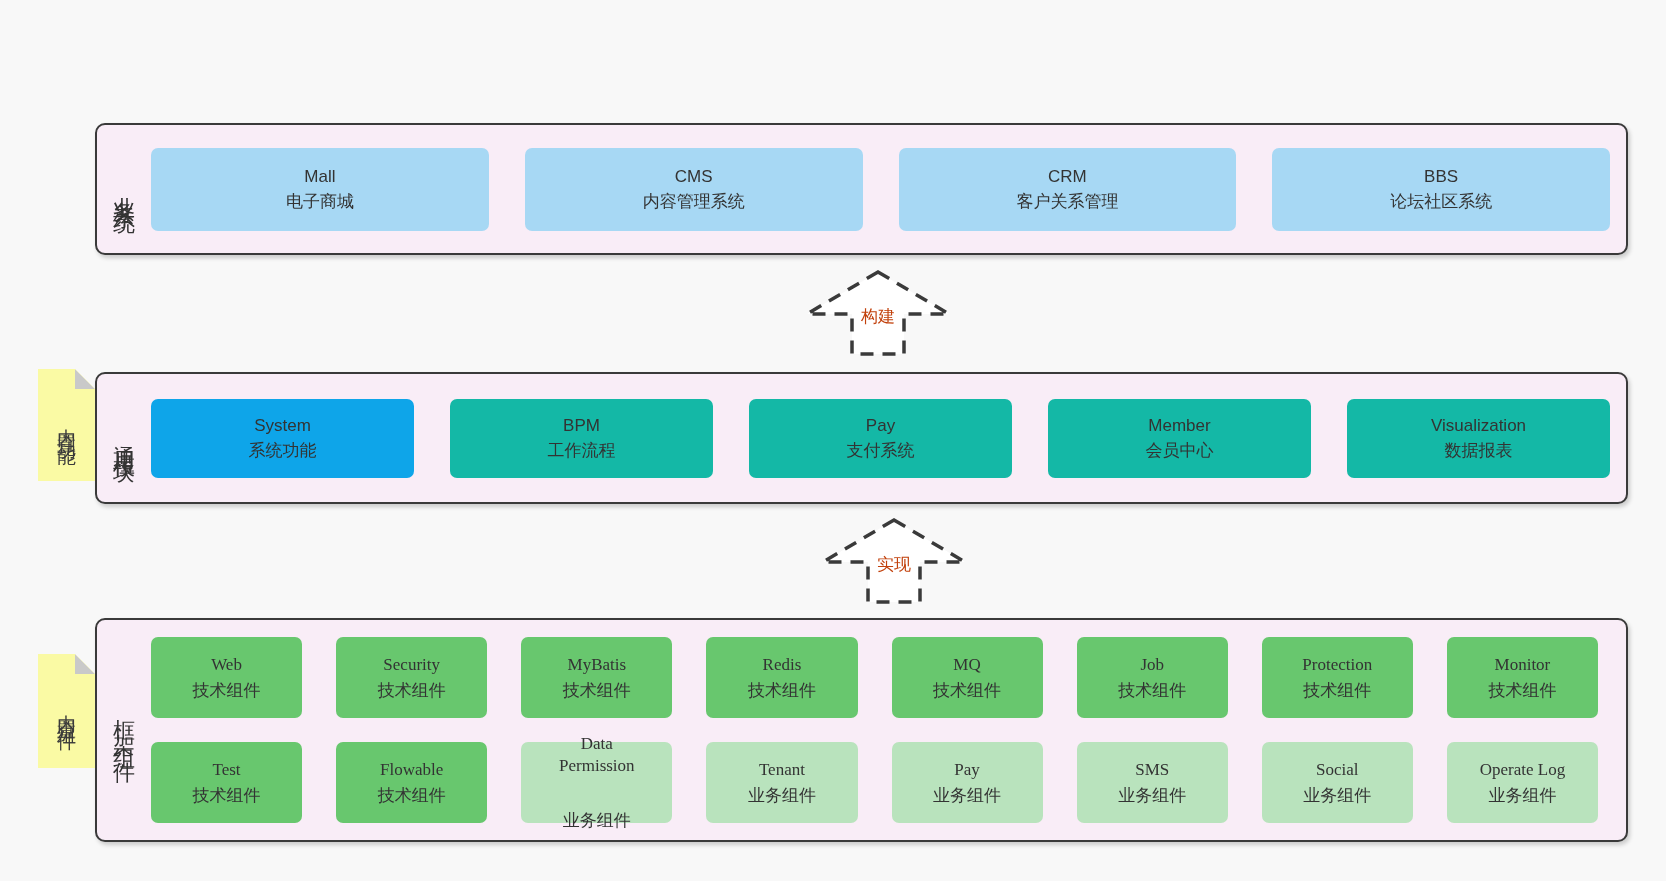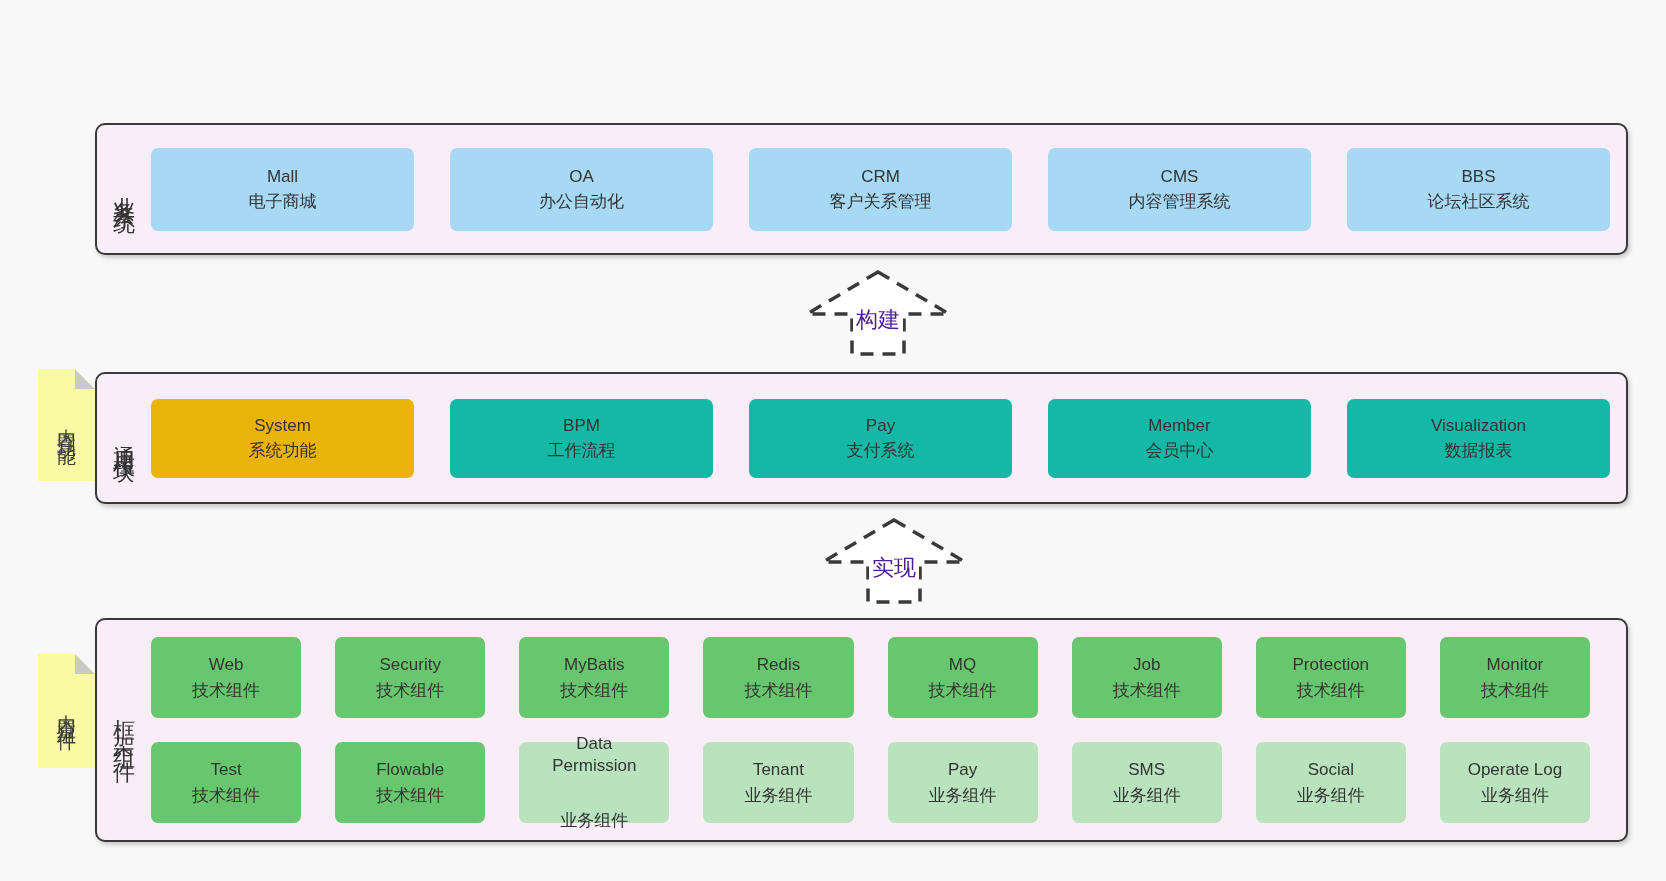--- a/index.html
+++ b/index.html
@@ -52,33 +52,34 @@
     flex-direction:column;
     align-items:center;
     justify-content:center;
     text-align:center;
     font-size:17px;
     line-height:1.5;
     color:#333;
   }
   #panel-modules .box { height:79px; }
   .box.blue  { background:#a7d8f4; }
-  .box.red   { background:#eab308; }
+  .box.red   { background:#0ea5e9; }
   .box.pink  { background:#14b8a6; }
   .box.green { background:#68c76e; }
   .box.lightgreen { background:#b9e3bd; }
   .box.tight { line-height:1.3;gap:33px; }
   .box .title.narrow { display:inline-block; max-width:100px; }
   .rows-col {
     flex:1;
     display:flex;
     flex-direction:column;
     justify-content:center;
     gap:24px;
-    padding-right:36px;
+    padding-right:28px;
+    font-family:Liberation Serif, serif;
   }
   .rows-col .box-row { flex:none; padding:0; gap:34px; }
   .rows-col .box { height:81px; }
 
   
   .tag {
     position:absolute;
     left:38px;
     width:57px;
     background:#fafaa4;
@@ -105,48 +106,44 @@
 
   
   .arrow { position:absolute; width:148px; height:88px; z-index:2; }
   .arrow svg { display:block; width:100%; height:100%; }
   .arrow-label {
     position:absolute;
     left:50%; top:36px;
     transform:translateX(-50%);
     background:#ffffff;
     padding:0 3px;
-    font-size:22px;
+    font-size:17px;
     white-space:nowrap;
-    color:#4c1d95;
+    color:#c2410c;
   }
 </style>
 </head>
 <body>
 
 <section class="panel" id="panel-business" style="top:123px;height:132px;">
   <div class="panel-label">
       <span>业务系统</span>
     </div>
   <div class="box-row">
     <div class="box blue">
         <span class="title">Mall</span>
         <span class="sub">电子商城</span>
       </div>
     <div class="box blue">
-        <span class="title">OA</span>
-        <span class="sub">办公自动化</span>
+        <span class="title">CMS</span>
+        <span class="sub">内容管理系统</span>
       </div>
     <div class="box blue">
         <span class="title">CRM</span>
         <span class="sub">客户关系管理</span>
-      </div>
-    <div class="box blue">
-        <span class="title">CMS</span>
-        <span class="sub">内容管理系统</span>
       </div>
     <div class="box blue">
         <span class="title">BBS</span>
         <span class="sub">论坛社区系统</span>
       </div>
   </div>
 </section>
 
 <div class="arrow" style="left:804px;top:269px;">
   <svg viewBox="0 0 148 88">

